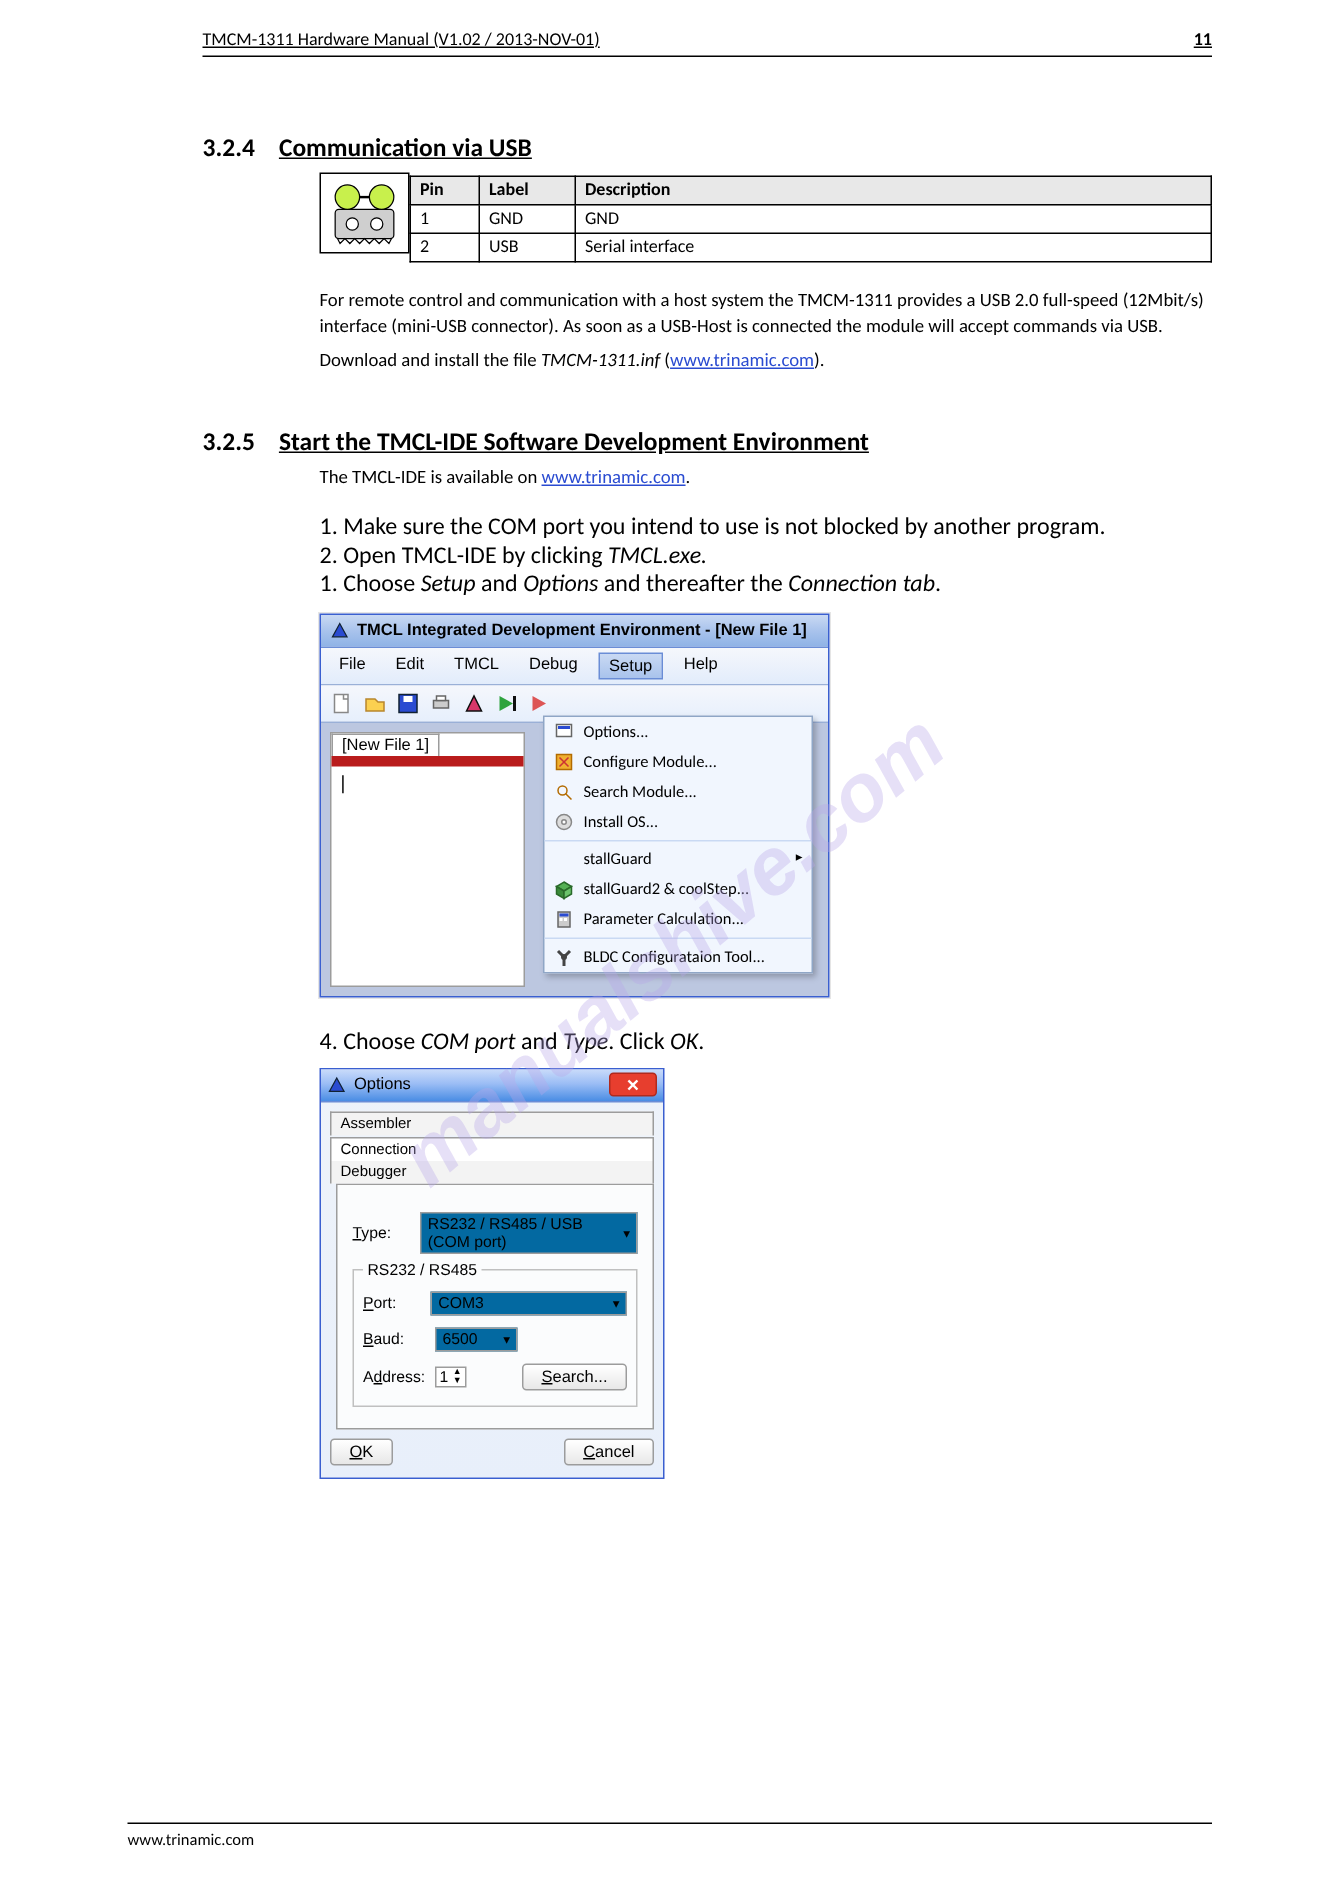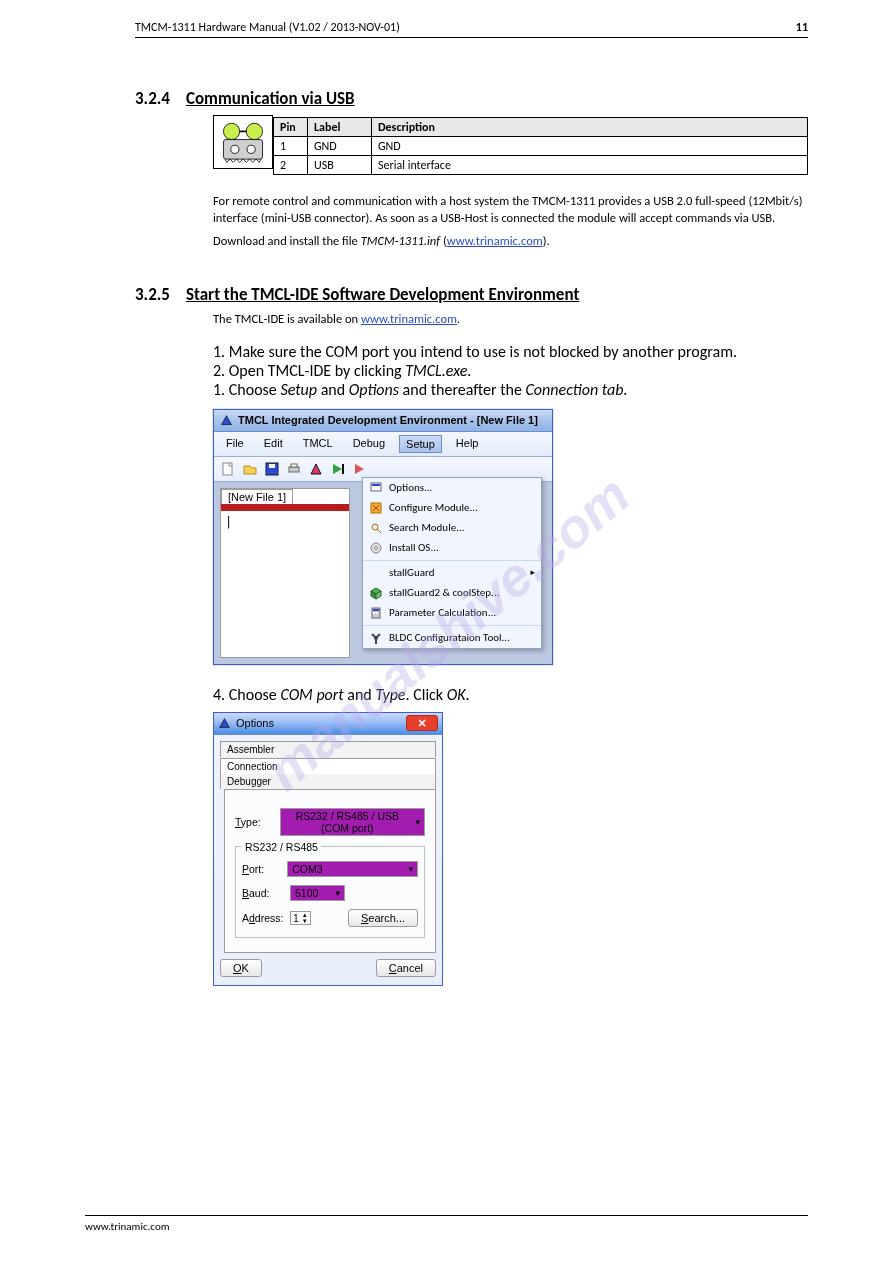--- a/index.html
+++ b/index.html
@@ -14,40 +14,41 @@
     padding: 20px 85px 60px 135px;
   }
   .page-header {
     display: flex;
     justify-content: space-between;
     align-items: flex-end;
     border-bottom: 1px solid #000;
     padding-bottom: 3px;
     margin-bottom: 50px;
     font-size: 12px;
+    text-decoration: underline;
   }
   .page-num { font-weight: bold; }
   .h4 {
     font-size: 17px;
     font-weight: bold;
     margin-bottom: 6px;
     margin-top: 34px;
   }
   .underline { text-decoration: underline; display: inline-block; }
   .sec-title { display: flex; gap: 16px; }
   .content-table { border-collapse: collapse; width: 565px; margin-top: 2px; }
   .content-table td, .content-table th {
     border: 1px solid #000;
     padding: 2px 6px;
     font-size: 12px;
     text-align: left;
     vertical-align: middle;
   }
   .content-table th { background: #e8e8e8; font-weight: bold; }
-  .content-table th:nth-child(1){ width:34px; }
+  .content-table th:nth-child(1){ width:46px; }
   .content-table th:nth-child(2){ width:64px; }
   .icon-cell {
     width: 60px;
     border: 1px solid #000;
     display: flex;
     align-items: center;
     justify-content: center;
     padding: 4px;
     background: #fff;
   }
@@ -111,21 +112,21 @@
   .dialog { width:230px; border:1px solid #3a5fd0; background: linear-gradient(#eef3fa,#e8effa); font-family: Tahoma, Arial; font-size:11px; }
   .dlg-title { height:22px; background: linear-gradient(#c9dbfa 0,#9bbdf5 45%,#4a8de4 100%); display:flex; align-items:center; justify-content:space-between; padding:0 4px; border-bottom:1px solid #6a8dd6; }
   .dlg-title .lbl{ display:flex; gap:5px; align-items:center; font-weight:normal; }
   .dlg-title .x-btn{ width:32px; height:16px; background:#e73e2e; border:1px solid #b02a1e; border-radius:3px; display:flex;align-items:center;justify-content:center;color:#fff;font-weight:bold;font-size:11px; }
   .tabstrip { display:flex; gap:0; padding: 6px 6px 0 6px; flex-direction: column; }
   .tabstrip span{ border:1px solid #9c9c9c; border-bottom:none; padding:2px 6px; font-size:10px; background:#f3f3f3; }
   .tabstrip span.active{ background:#fff; position:relative; top:1px; }
   .dlg-body{ border:1px solid #9c9c9c; margin:0 6px 6px 10px; padding:10px 10px 14px 10px; background:#fbfcfd; }
   .formrow{ display:flex; align-items:center; gap:8px; margin-top:8px; font-size:10.5px;}
   .formrow .lab{ width:40px; }
-  .sel{ border:1px solid #9c9c9c; padding:1px 4px; background:#a21caf; display:inline-flex; align-items:center; justify-content:space-between;text-align:center; }
+  .sel{ border:1px solid #9c9c9c; padding:1px 4px; background:#0369a1; display:inline-flex; align-items:center; justify-content:space-between; }
   .sel::after{ content:"▾"; margin-left:6px; font-size:9px; }
   .spinbox{ display:inline-flex; align-items:center; border:1px solid #9c9c9c; background:#fff; padding:0 2px; gap:3px; }
   .spinbox .arrows { display:flex; flex-direction:column; font-size:6px; line-height:6px; }
   .btn{ border:1px solid #9c9c9c; background:linear-gradient(#fff,#e7e7e7); padding:2px 12px; font-size:11px; border-radius:3px; }
   .legend-box{ border:1px solid #c0c0c0; margin-top:10px; padding:6px 6px 10px 6px; }
   .legend-box .legend{ position:relative; top:-12px; background:#fbfcfd; display:inline-block; padding:0 3px; font-size:10.5px;}
   .dlg-footer{ display:flex; justify-content:space-between; padding:0 6px 8px 6px;}
   .row-table{ display:flex; align-items:flex-start; margin-top:2px; margin-left:78px; }
 
   
@@ -348,21 +349,21 @@
         <span class="sel" style="width:155px;">RS232 / RS485 / USB (COM port)</span>
       </div>
       <div class="legend-box">
         <span class="legend">RS232 / RS485</span>
         <div class="formrow" style="margin-top:-4px;">
           <span class="lab"><u>P</u>ort:</span>
           <span class="sel" style="width:140px;">COM3</span>
         </div>
         <div class="formrow">
           <span class="lab"><u>B</u>aud:</span>
-          <span class="sel" style="width:55px;">5100</span>
+          <span class="sel" style="width:55px;">6500</span>
         </div>
         <div class="formrow">
           <span class="lab">A<u>d</u>dress:</span>
           <span class="spinbox">
             <span>1</span>
             <span class="arrows">
                 <span>▲</span>
                 <span>▼</span>
               </span>
           </span>

